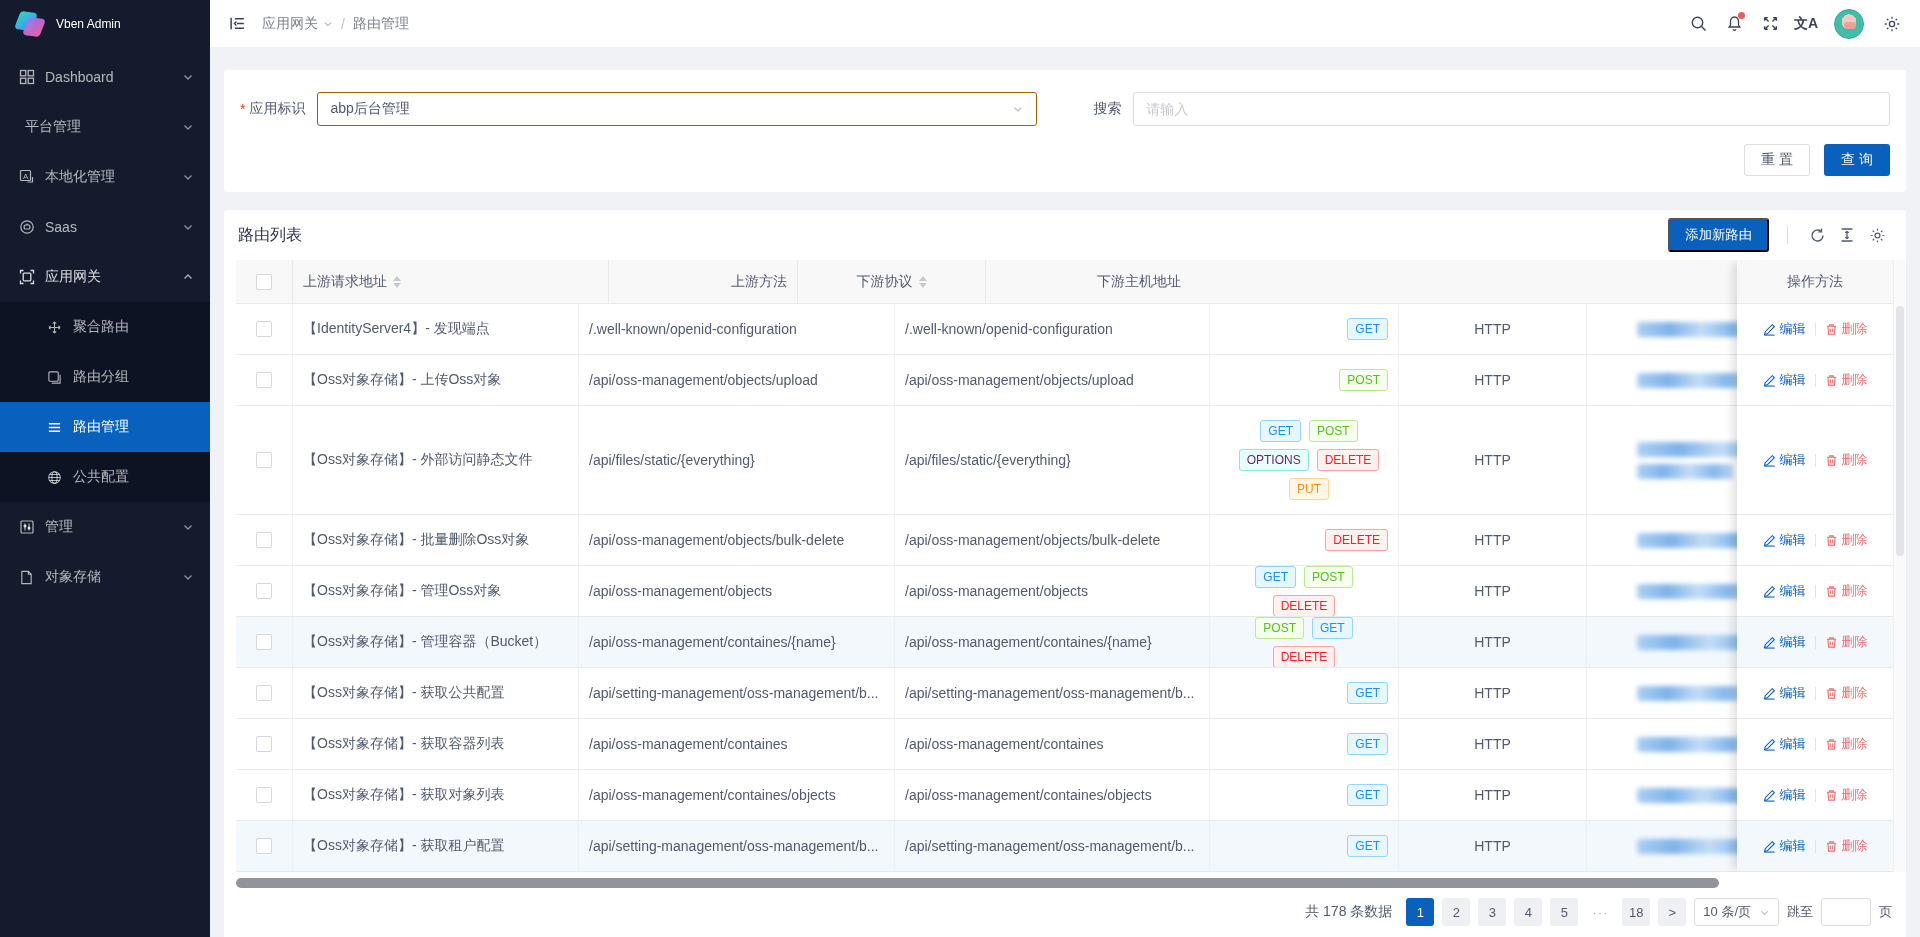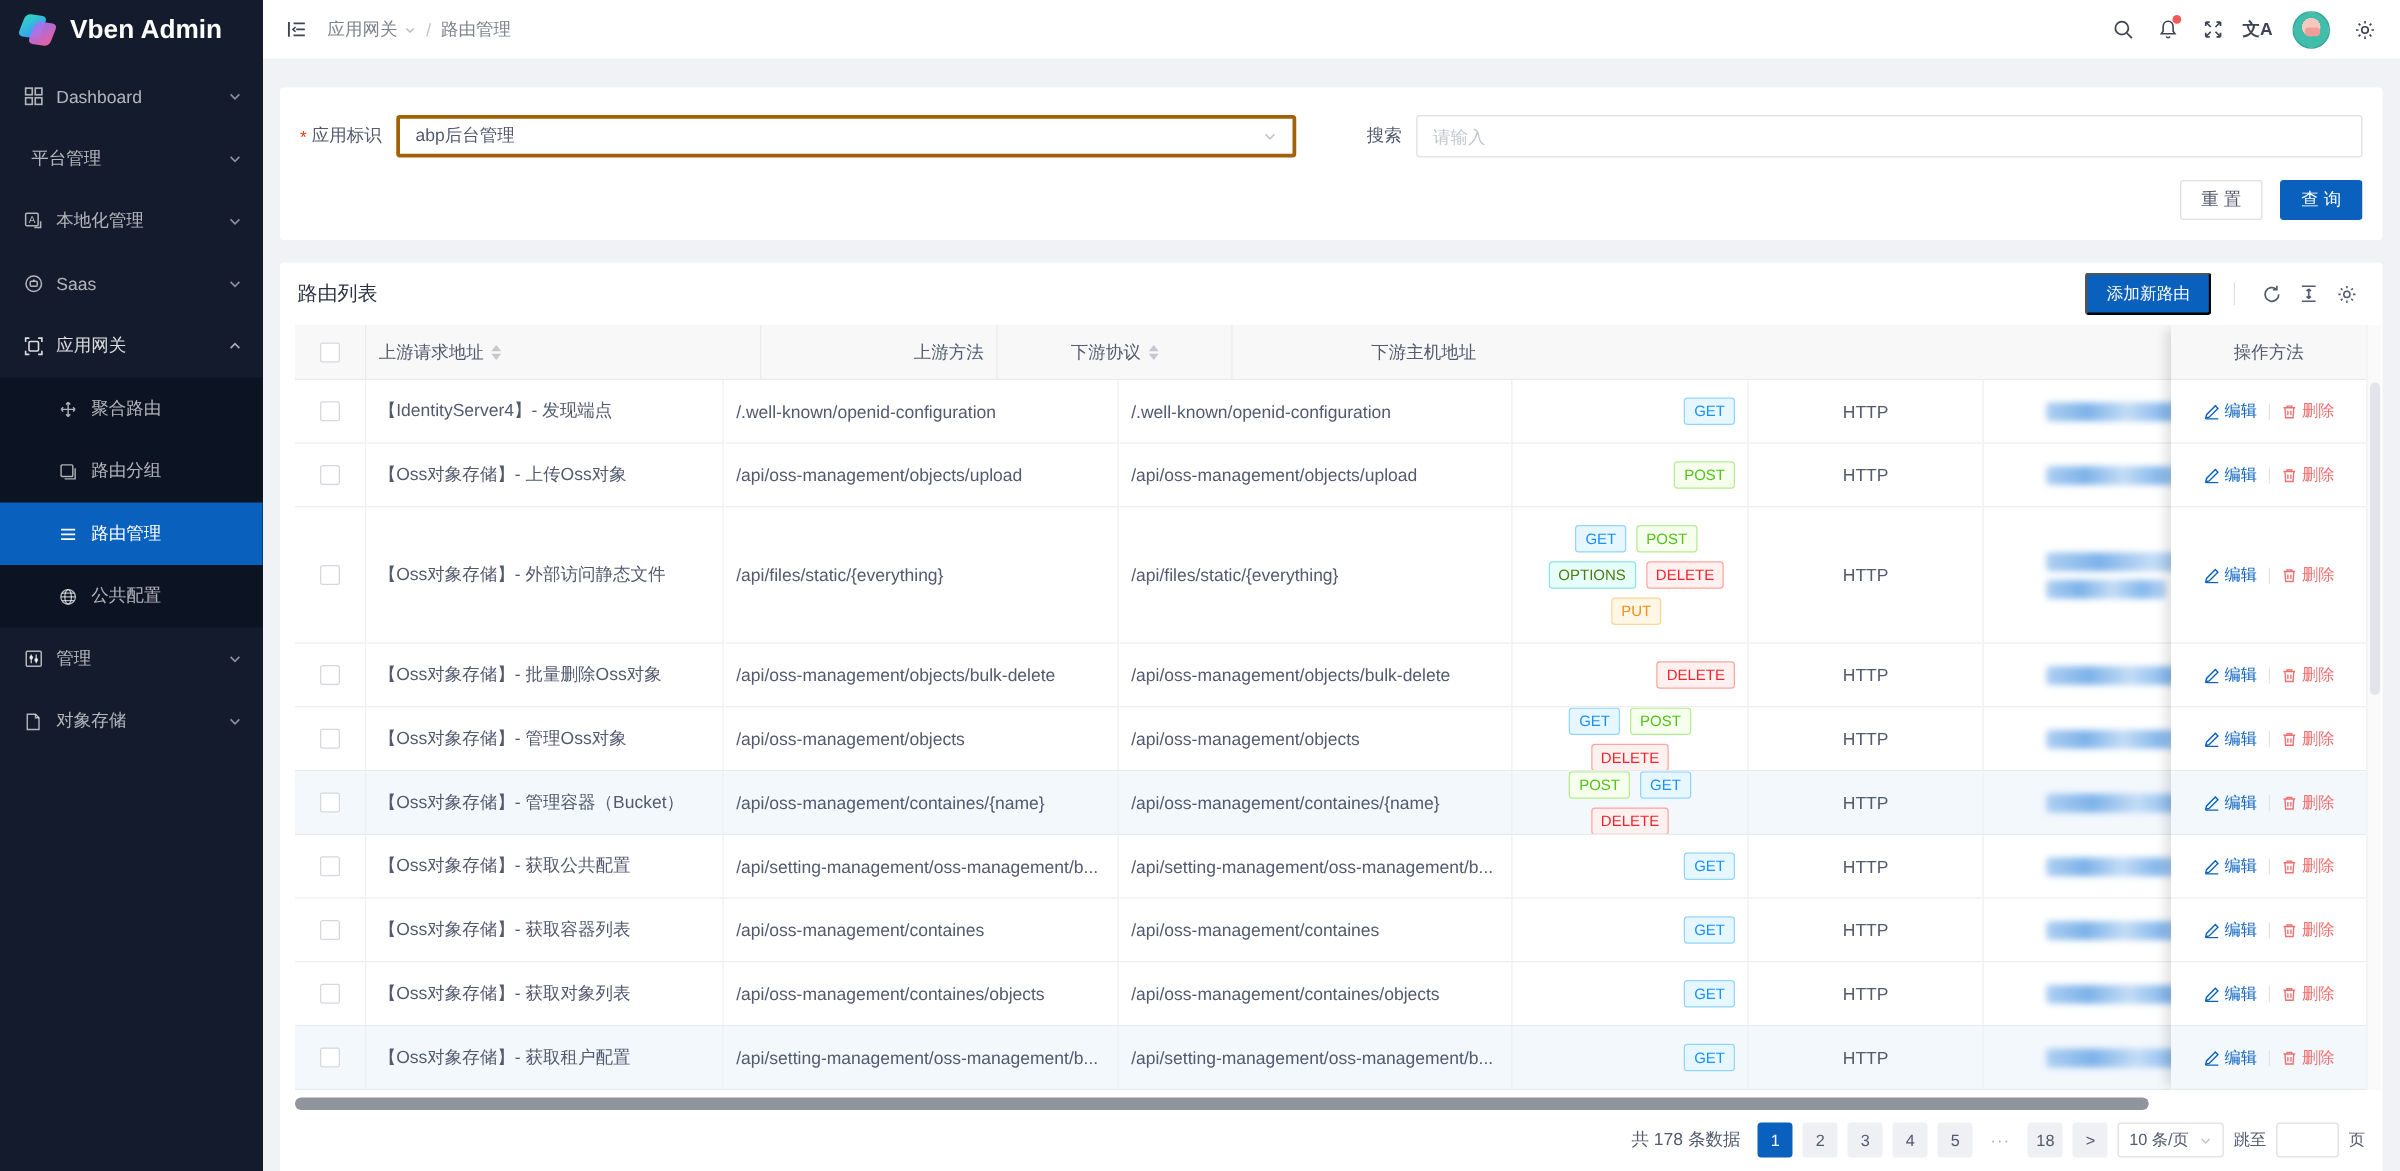--- a/index.html
+++ b/index.html
@@ -6,21 +6,21 @@
   html,body { width:1920px; height:937px; overflow:hidden; background:#f0f2f5;
     font-family:"Liberation Sans","DejaVu Sans",sans-serif; font-size:14px; color:#515a6e; }
 
   
   .sidebar { position:fixed; left:0; top:0; width:210px; height:937px; background:#131b2c; z-index:30; }
   .logo { display:flex; align-items:center; height:48px; padding-left:16px; }
   .logo-mark { width:30px; height:30px; position:relative; flex:0 0 auto; }
   .logo-mark i { position:absolute; border-radius:4px; }
   .logo-mark .p1 { left:1px; top:3px; width:18px; height:18px; transform:skewX(-14deg) rotate(8deg); background:linear-gradient(135deg,#2fd8c1,#3f8cff); }
   .logo-mark .p2 { left:9px; top:9px; width:18px; height:18px; transform:skewX(-14deg) rotate(8deg); background:linear-gradient(135deg,#8a7bff,#ff5fa2); opacity:.95; }
-  .logo-title { color:#fff; font-weight:bold; font-size:21px; margin-left:10px; white-space:nowrap; }
+  .logo-title { color:#fff; font-weight:normal; font-size:12px; margin-left:10px; white-space:nowrap; }
   .menu { margin-top:4px; }
   .m-item { display:flex; align-items:center; height:50px; padding:0 16px 0 18px; color:rgba(255,255,255,.68); cursor:pointer; }
   .m-item .m-ico { width:17px; height:17px; margin-right:10px; display:flex; align-items:center; justify-content:center; flex:0 0 auto; }
   .m-item .m-ico svg { stroke:currentColor; }
   .m-item .m-label { flex:1; font-size:14px; white-space:nowrap; overflow:hidden; }
   .m-item .chev { width:12px; height:12px; opacity:.75; }
   .m-item.noicon { padding-left:25px; }
   .submenu { background:#0c1322; }
   .submenu .m-item { padding-left:46px; }
   .m-item.active { background:#0960bd; color:#fff; }
@@ -47,21 +47,21 @@
   
   .content { padding:22px 14px 0 14px; height:889px; }
   .card { background:#fff; border-radius:3px; }
 
   
   .filter-card { padding:22px 16px 16px 16px; }
   .filter-row { display:flex; align-items:center; }
   .f-item { display:flex; align-items:center; }
   .req { color:#ed4014; margin-right:4px; }
   .f-label { color:#515a6e; white-space:nowrap; }
-  .select-box { width:720px; height:34px; border:3px solid #a16207; border-radius:3px; margin-left:12px;
+  .select-box { width:720px; height:34px; border:1px solid #a16207; border-radius:3px; margin-left:12px;
     display:flex; align-items:center; justify-content:space-between; padding:0 12px; cursor:pointer; background:#fff; }
   .select-box .sel-val { color:#515a6e; }
   .select-box .caret { color:#c0c4cc; }
   .f-item2 { margin-left:56px; flex:1; }
   .text-input { flex:1; height:34px; border:1px solid #dcdee2; border-radius:3px; margin-left:12px; padding:4px 12px; font-size:14px; color:#515a6e; outline:none; font-family:inherit; }
   .text-input::placeholder { color:#c5c8ce; }
   .btn-row { display:flex; justify-content:flex-end; gap:14px; margin-top:18px; }
   .btn { height:32px; padding:0 16px; border-radius:3px; font-size:14px; display:flex; align-items:center; cursor:pointer; border:1px solid transparent; }
   .btn-default { background:#fff; border-color:#dcdee2; color:#515a6e; letter-spacing:4px; padding-right:12px; }
   .btn-primary { background:#0960bd; color:#fff; letter-spacing:4px; padding-right:12px; }
@@ -479,21 +479,21 @@
     <div class="t-cell col-up">
                 <span class="cell-text">/api/files/static/{everything}</span>
               </div>
     <div class="t-cell col-down">
                 <span class="cell-text">/api/files/static/{everything}</span>
               </div>
     <div class="t-cell col-method">
                 <span class="methods-box">
                   <span class="tag" style="color: rgb(24, 144, 255); background: rgb(230, 247, 255); border-color: rgb(145, 213, 255);">GET</span>
                   <span class="tag" style="color: rgb(82, 196, 26); background: rgb(246, 255, 237); border-color: rgb(183, 235, 143);">POST</span>
-                  <span class="tag" style="color: #4d7c0f; background: rgb(230, 255, 251); border-color: rgb(135, 232, 222);">OPTIONS</span>
+                  <span class="tag" style="color: #701a75; background: rgb(230, 255, 251); border-color: rgb(135, 232, 222);">OPTIONS</span>
                   <span class="tag" style="color: rgb(245, 34, 45); background: rgb(255, 241, 240); border-color: rgb(255, 163, 158);">DELETE</span>
                   <span class="tag" style="color: rgb(250, 140, 22); background: rgb(255, 247, 230); border-color: rgb(255, 213, 145);">PUT</span>
                 </span>
               </div>
     <div class="t-cell col-proto">
                 <span>HTTP</span>
               </div>
     <div class="t-cell col-host">
                 <span class="host-bars">
                   <div class="blur-bar" style="width: 152px;"></div>

